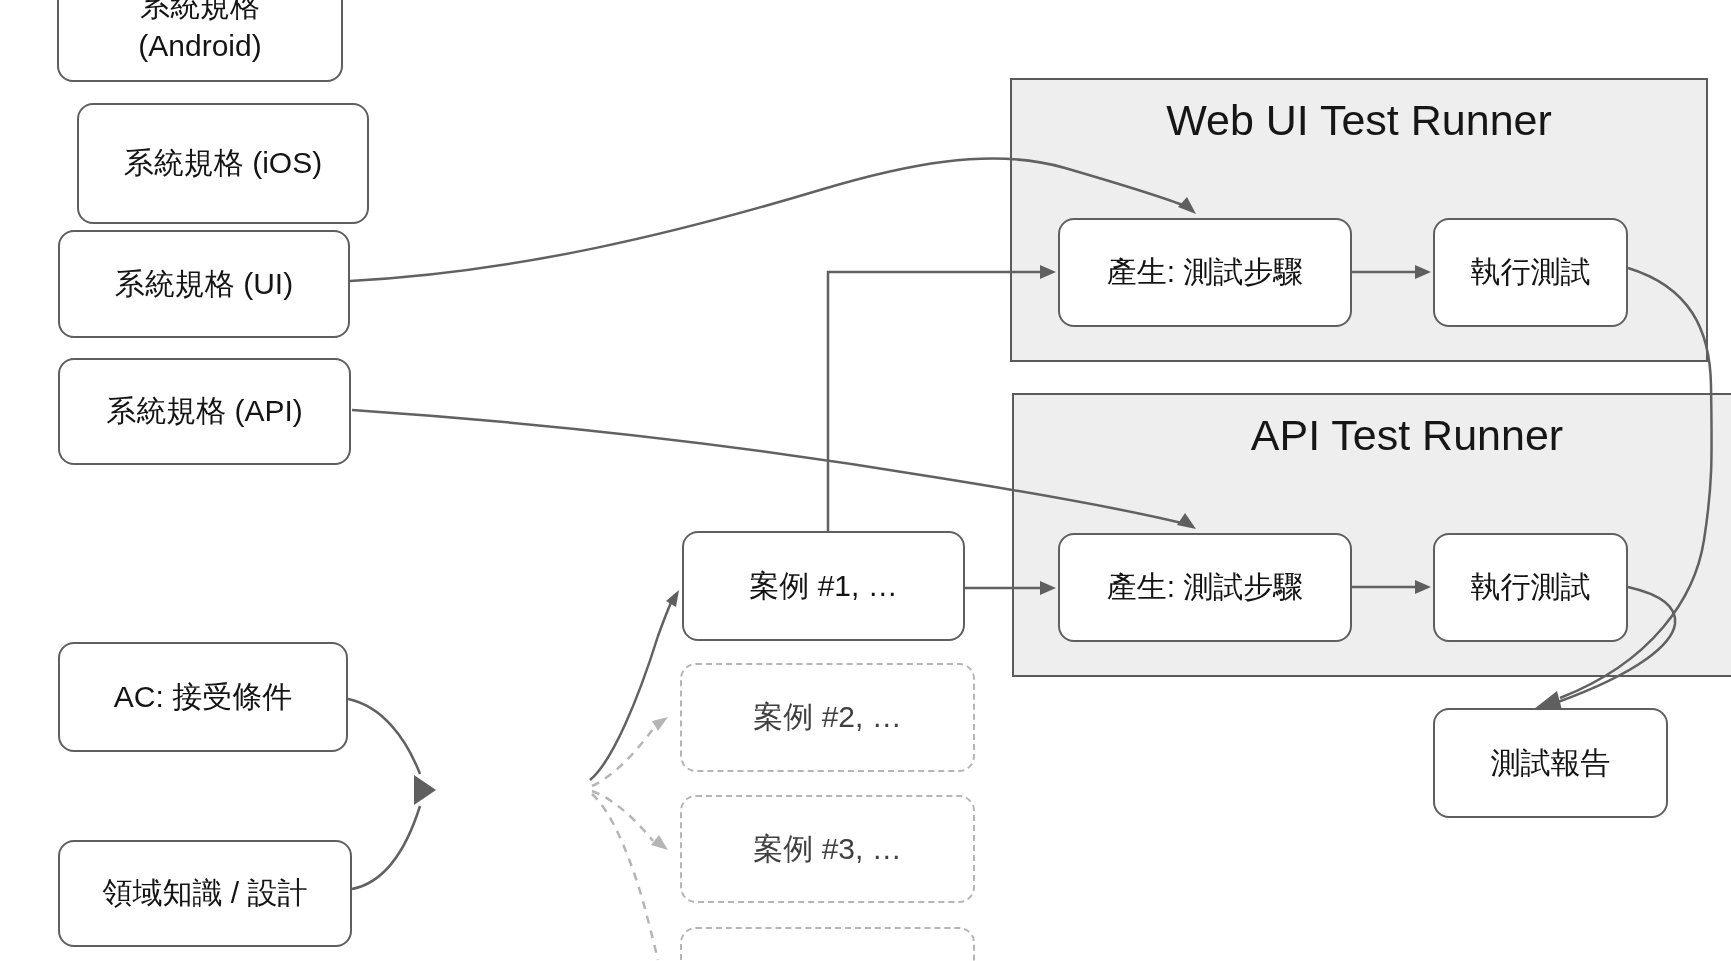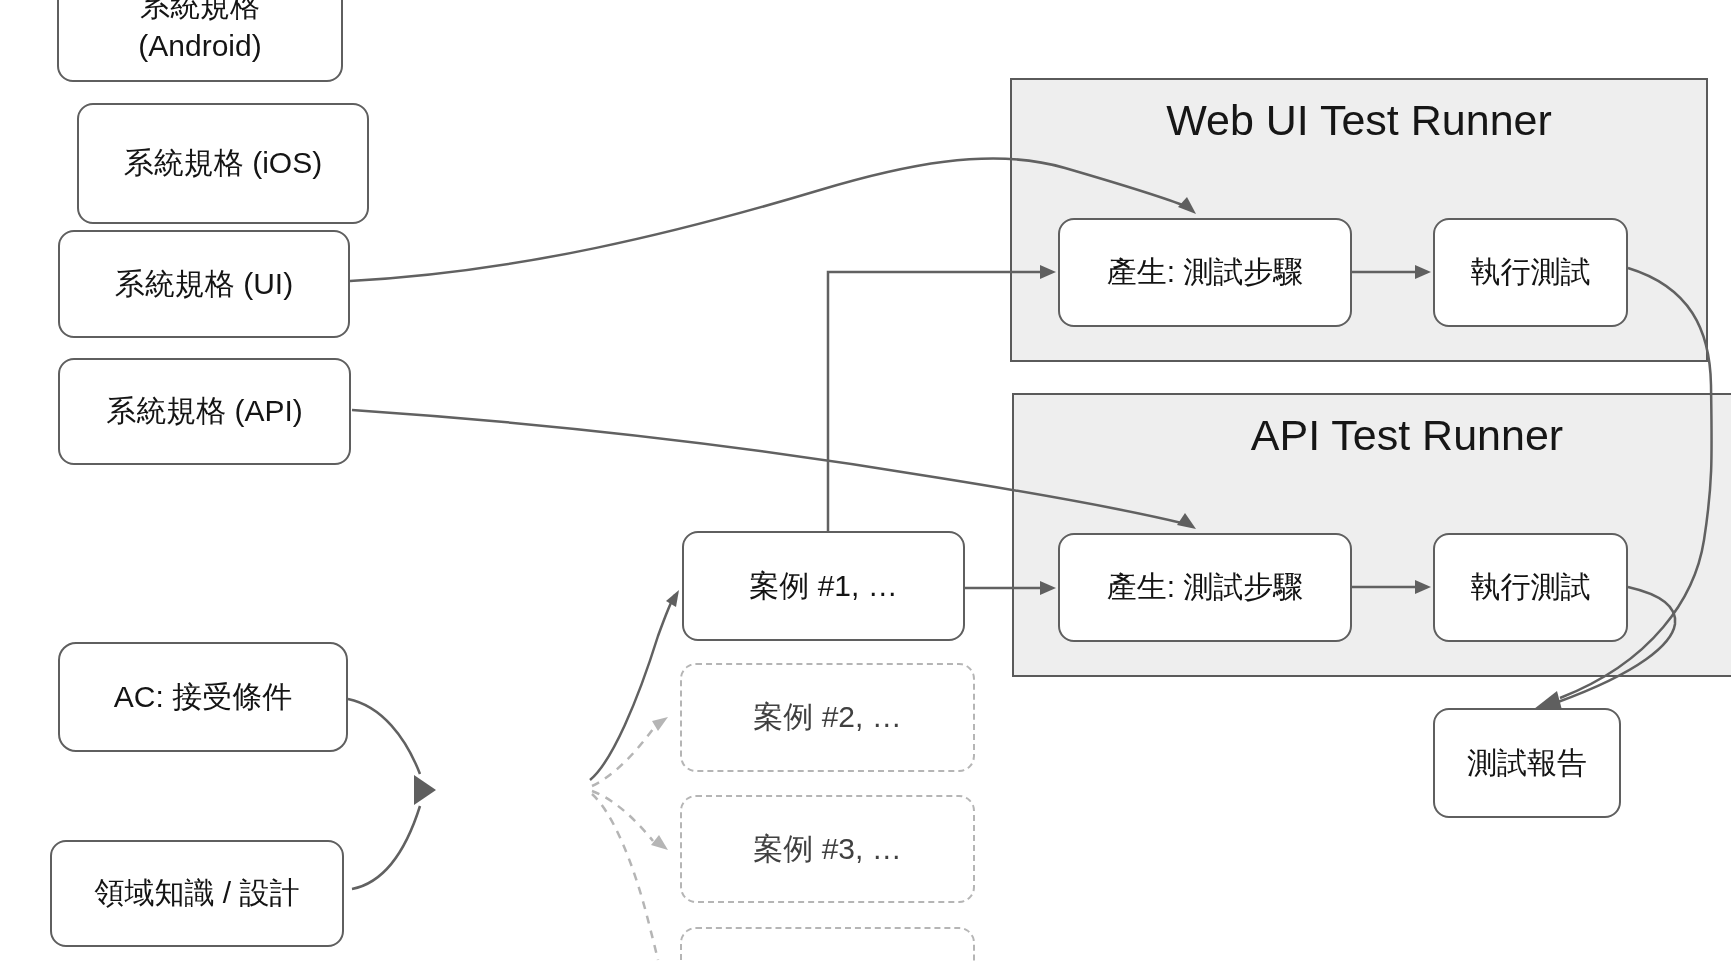--- a/index.html
+++ b/index.html
@@ -99,24 +99,24 @@
   <div class="node" style="left:58px;top:103px;width:292px;height:121px;margin-left:19px;">
     <span>系統規格 (iOS)</span>
   </div>
   <div class="node" style="left:58px;top:230px;width:292px;height:108px;">
     <span>系統規格 (UI)</span>
   </div>
   <div class="node" style="left:58px;top:358px;width:293px;height:107px;">
     <span>系統規格 (API)</span>
   </div>
 
-  <div class="node" style="left:58px;top:642px;width:290px;height:110px;border-radius:18px;">
+  <div class="node" style="left:58px;top:642px;width:290px;height:110px;">
     <span>AC: 接受條件</span>
   </div>
-  <div class="node" style="left:50px;top:840px;width:294px;height:107px;">
+  <div class="node" style="left:58px;top:840px;width:294px;height:107px;">
     <span>領域知識 / 設計</span>
   </div>
 
 
   <div class="node" style="left:682px;top:531px;width:283px;height:110px;">
     <span>案例 #1, …</span>
   </div>
   <div class="node dashed" style="left:680px;top:663px;width:295px;height:109px;">
     <span>案例 #2, …</span>
   </div>
@@ -133,17 +133,17 @@
   <div class="node" style="left:1433px;top:218px;width:195px;height:109px;">
     <span>執行測試</span>
   </div>
   <div class="node" style="left:1058px;top:533px;width:294px;height:109px;">
     <span>產生: 測試步驟</span>
   </div>
   <div class="node" style="left:1433px;top:533px;width:195px;height:109px;">
     <span>執行測試</span>
   </div>
 
-  <div class="node" style="left:1433px;top:708px;width:188px;height:110px;">
+  <div class="node" style="left:1433px;top:708px;width:235px;height:110px;">
     <span>測試報告</span>
   </div>
 
 </div>
 
 </body></html>

